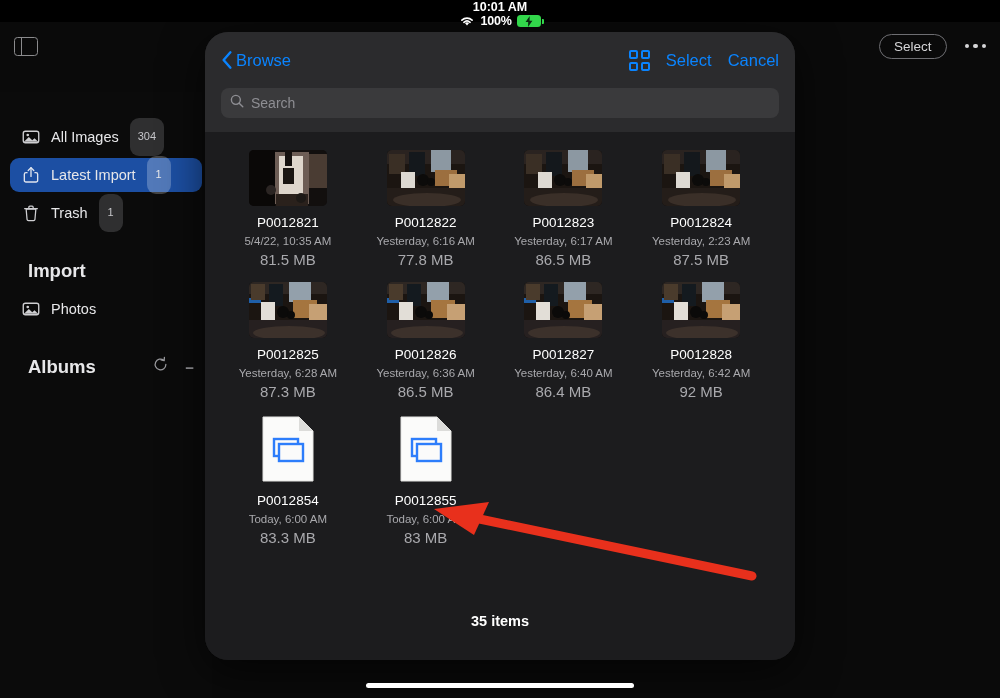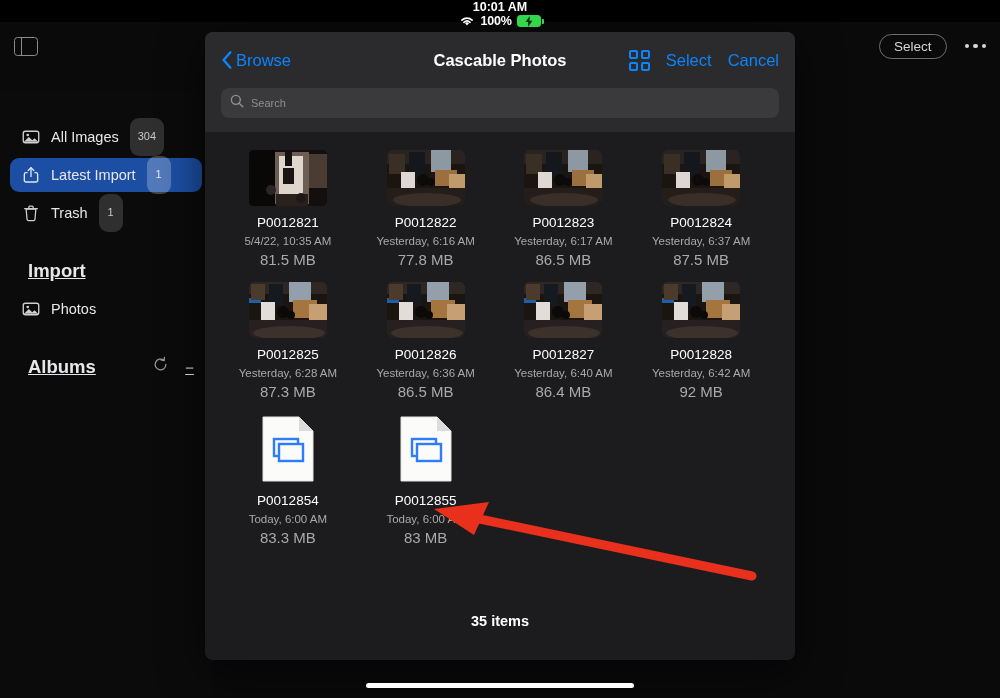--- a/index.html
+++ b/index.html
@@ -76,29 +76,29 @@
   .side-row.active { background: #1c4fa3; }
   .side-ico { width: 18px; height: 18px; flex: none; display: block; }
   .badge {
     background: rgba(235,235,245,0.16); color: #c6c6ca; font-size: 11px;
     border-radius: 9px; padding: 12px 8px; min-width: 24px; text-align: center;
     line-height: 1.25;
   }
   .side-row.active .badge { background: rgba(255,255,255,0.24); color: #e8e8ea; }
   .side-head {
     display: flex; align-items: flex-start; justify-content: space-between;
-    margin: 30px 18px 10px 28px; color: #e7e7e9; font-size: 18.5px; font-weight: 700; text-decoration: underline;
+    margin: 30px 18px 10px 28px; color: #e7e7e9; font-size: 18.5px; font-weight: 700;
   }
   .side-head-actions { display: flex; align-items: center; gap: 16px; }
   .minus-ico { color: #9a9a9e; font-size: 15px; line-height: 1; }
 
   
   .sheet {
     position: absolute; top: 32px; left: 205px; width: 590px; height: 628px;
-    background: #1c1c1e; border-radius: 8px; overflow: hidden; z-index: 20;
+    background: #1c1c1e; border-radius: 23px; overflow: hidden; z-index: 20;
     box-shadow: 0 12px 44px rgba(0,0,0,0.62);
   }
   .sheet-nav {
     height: 56px; background: #2b2b2d;
     display: flex; align-items: center; padding: 0 16px; position: relative;
   }
   .nav-left { display: flex; align-items: center; gap: 3px; color: #0a84ff; font-size: 16.5px; cursor: pointer; }
   .chev { display: block; }
   .nav-title {
     position: absolute; left: 0; right: 0; text-align: center;
@@ -107,21 +107,21 @@
   .nav-right { margin-left: auto; display: flex; align-items: center; gap: 16px; position: relative; z-index: 2; }
   .grid-ico { display: grid; grid-template-columns: 9px 9px; gap: 3px; }
   .grid-ico i { width: 9px; height: 9px; border: 2px solid #0a84ff; border-radius: 2px; display: block; }
   .nav-act { color: #0a84ff; font-size: 16.5px; cursor: pointer; }
 
   .search-wrap { background: #2b2b2d; padding: 0 16px 14px 16px; }
   .search-field {
     height: 30px; background: #3a3a3c; border-radius: 8px;
     display: flex; align-items: center; gap: 7px; padding: 0 9px;
   }
-  .search-ph { color: #8e8e93; font-size: 11px; }
+  .search-ph { color: #8e8e93; font-size: 14px; }
 
   .sheet-body {
     position: absolute; top: 100px; left: 0; right: 0; bottom: 0;
     background: #1c1c1e; overflow: hidden;
   }
   .grid {
     display: grid; grid-template-columns: repeat(4, 1fr);
     row-gap: 14px; padding: 18px 25px 0 14px;
   }
   .cell { display: flex; flex-direction: column; align-items: center; cursor: pointer; }
@@ -273,21 +273,20 @@
     <div class="sheet-nav">
       <div class="nav-left">
         <span>
           <svg class="chev" width="12" height="20" viewBox="0 0 12 20">
             <path d="M9.4 2.3 L2.6 10 L9.4 17.7" stroke="#0a84ff" stroke-width="2.4" fill="none" stroke-linecap="round" stroke-linejoin="round"></path>
           </svg>
         </span>
         <span>Browse</span>
       </div>
 
-      <div class="nav-title">Cascable Photos</div>
 
       <div class="nav-right">
         <span class="grid-ico">
             <i></i>
             <i></i>
             <i></i>
             <i></i>
           </span>
         <span class="nav-act">Select</span>
         <span class="nav-act">Cancel</span>
@@ -384,21 +383,21 @@
               <rect x="48" y="20" width="22" height="16" fill="#9c6f3f"></rect>
               <rect x="62" y="24" width="16" height="14" fill="#c09a6b"></rect>
               <rect x="14" y="22" width="14" height="16" fill="#ddd9d2"></rect>
               <circle cx="36" cy="30" r="6" fill="#0c0b0a"></circle>
               <circle cx="44" cy="32" r="4" fill="#0c0b0a"></circle>
               <rect x="0" y="38" width="78" height="18" fill="#241d19"></rect>
               <ellipse cx="40" cy="50" rx="34" ry="7" fill="#3a2f28"></ellipse>
             </svg>
           </span>
           <span class="cap-name">P0012824</span>
-          <span class="cap-date">Yesterday, 6:37 AM</span>
+          <span class="cap-date">Yesterday, 2:23 AM</span>
           <span class="cap-size">87.5 MB</span>
         </div>
 
         <div class="cell">
           <span class="thumb">
             <svg viewBox="0 0 78 56" preserveAspectRatio="none">
               <rect width="78" height="56" fill="#1b1511"></rect>
               <rect x="0" y="0" width="78" height="12" fill="#2e2723"></rect>
               <rect x="40" y="0" width="22" height="20" fill="#93a0ab"></rect>
               <rect x="20" y="2" width="14" height="22" fill="#141a1f"></rect>

